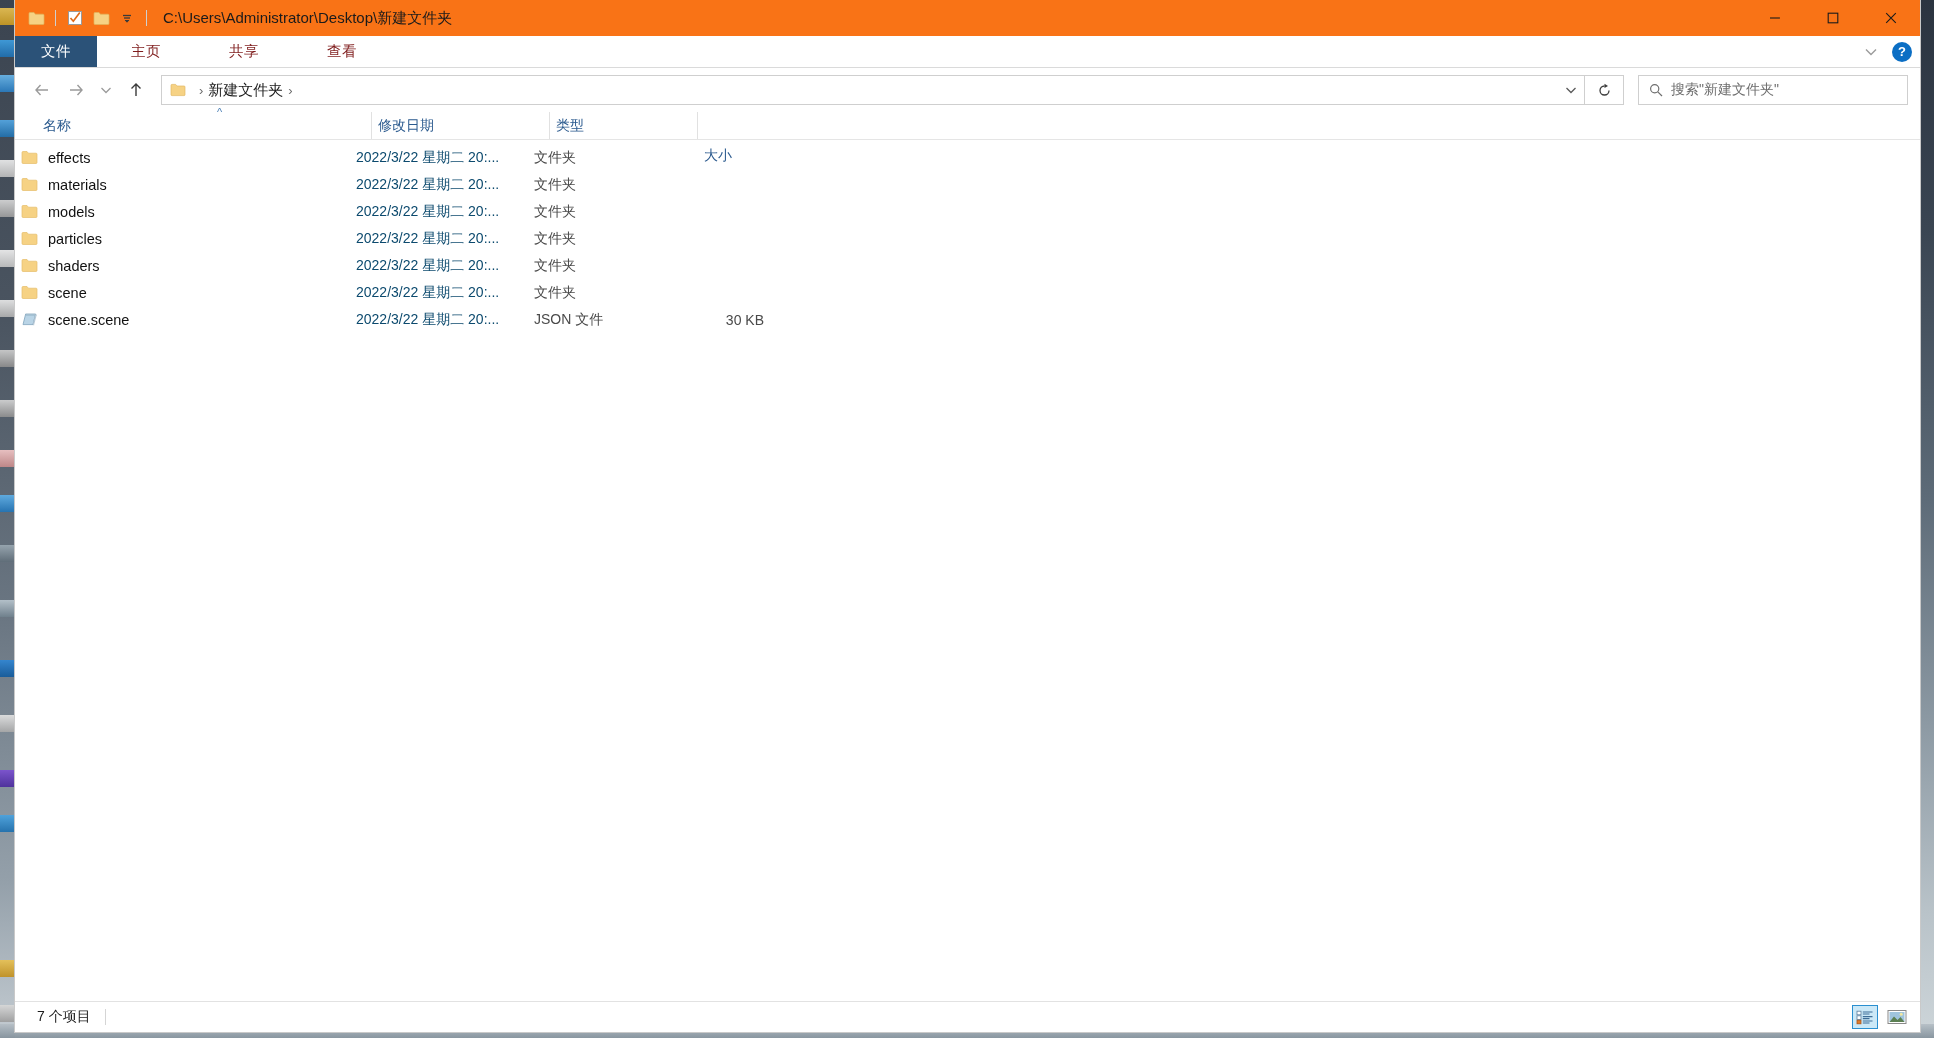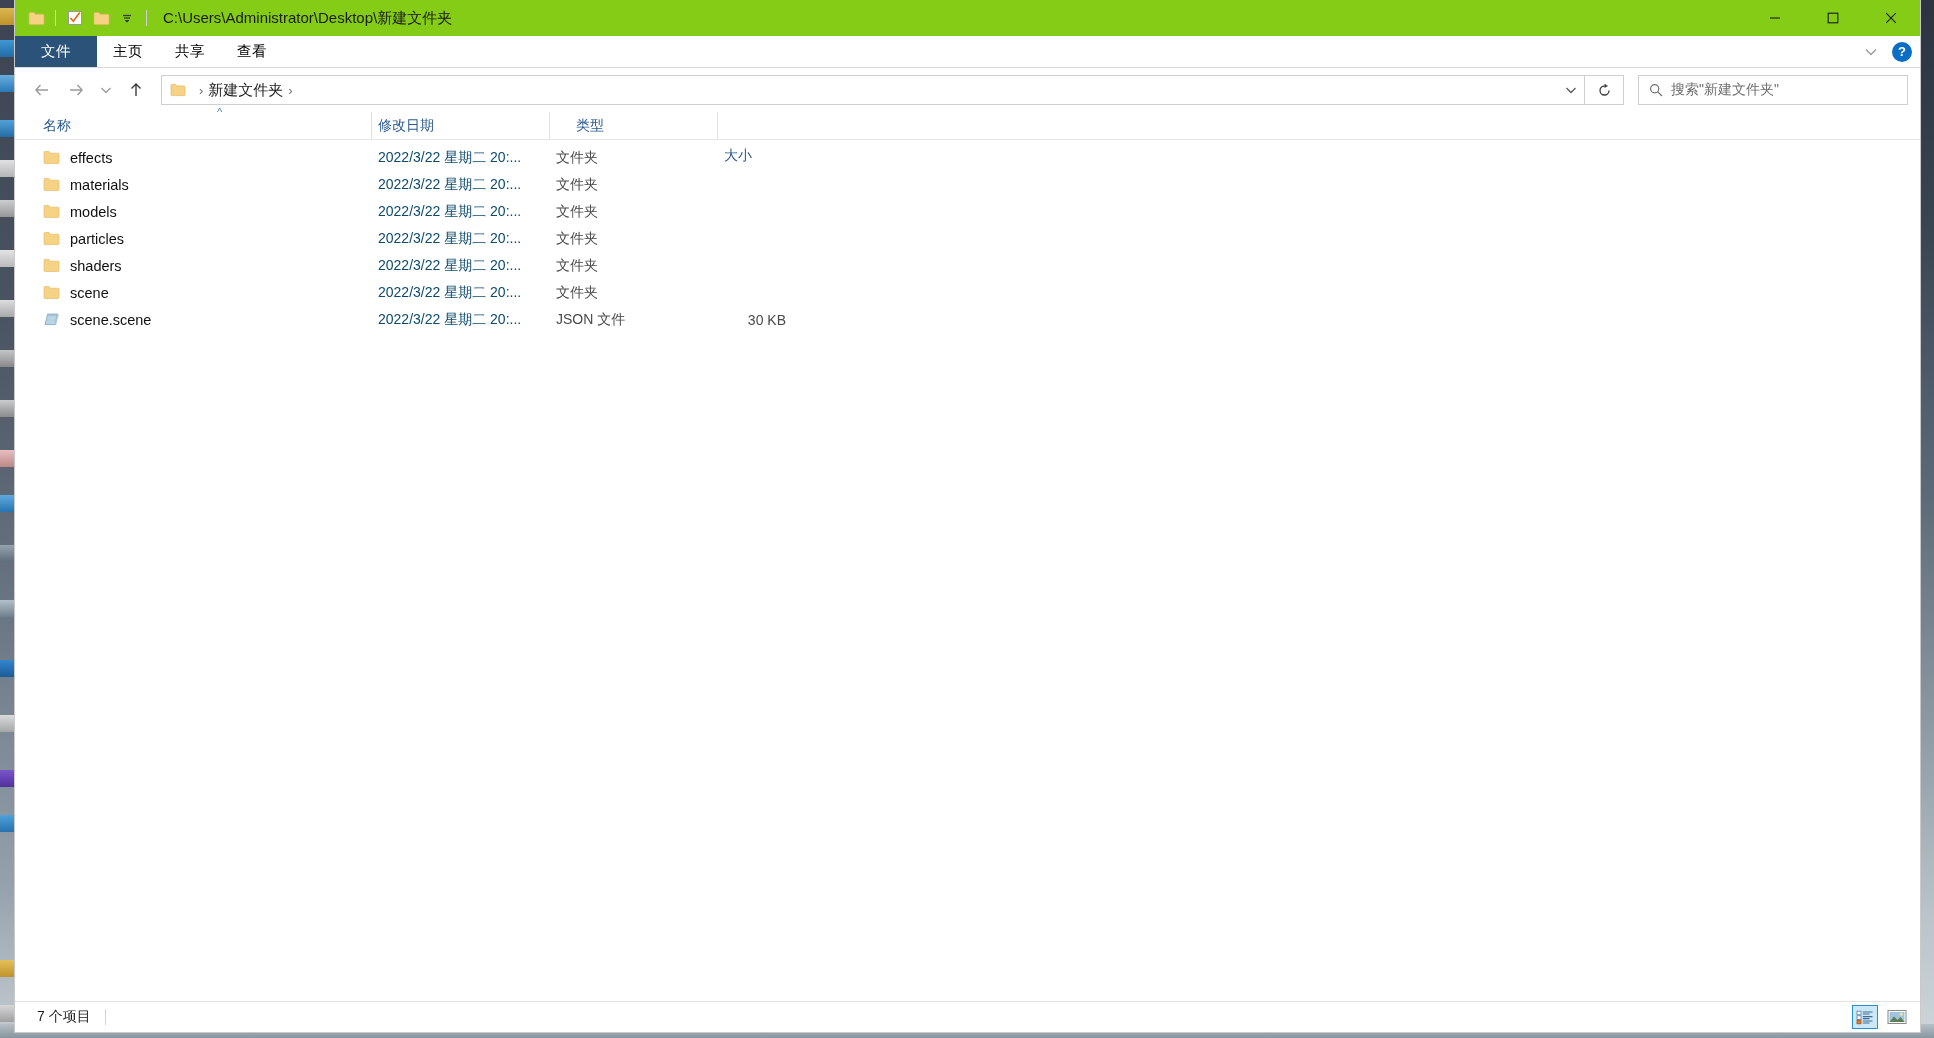--- a/index.html
+++ b/index.html
@@ -53,21 +53,21 @@
     display: flex;
     flex-direction: column;
   }
 
   
   .titlebar {
     height: 36px;
     min-height: 36px;
     display: flex;
     align-items: center;
-    background: #84cc16;
+    background: #f97316;
     position: relative;
   }
   .qat {
     display: flex;
     align-items: center;
     gap: 0;
     padding-left: 8px;
     height: 36px;
   }
   .qat-btn {
@@ -102,22 +102,22 @@
     height: 31px;
     min-height: 31px;
     display: flex;
     align-items: stretch;
     background: #ffffff;
     border-bottom: 1px solid #dadada;
     position: relative;
   }
   .rb-tab {
     font-size: 14.5px;
-    color: #000000;
-    padding: 0 16px;
+    color: #7f1d1d;
+    padding: 0 34px;
     display: flex; align-items: center;
     letter-spacing: .5px;
   }
   .rb-tab.file {
     background: #2b5278;
     color: #ffffff;
     padding: 0 26px;
   }
   .ribbon-right {
     position: absolute;
@@ -218,42 +218,41 @@
     color: #2b5a8e;
     display: flex;
     align-items: center;
     padding-left: 6px;
     border-right: 1px solid #e1e1e1;
     box-sizing: border-box;
     position: relative;
   }
   .colhdr.name { width: 335px; }
   .colhdr.date { width: 178px; }
-  .colhdr.type { width: 148px; margin-left: 20px; }
+  .colhdr.type { width: 148px; }
   .colhdr.size { width: 100px; margin-top: 44px; }
   .sort-caret {
     position: absolute;
     left: 180px;
     top: -6px;
     font-size: 11px;
     color: #4a7fb5;
   }
 
   
   .filelist {
     flex: 1;
     background: #ffffff;
     overflow: hidden;
     padding-top: 4px;
   }
   .row {
     height: 27px;
     display: flex;
     align-items: center;
-    padding-left: 22px;
     box-sizing: border-box;
   }
   .cell-name {
     width: 335px;
     display: flex;
     align-items: center;
     gap: 10px;
     font-size: 14.5px;
     color: #111111;
     padding-left: 6px;

